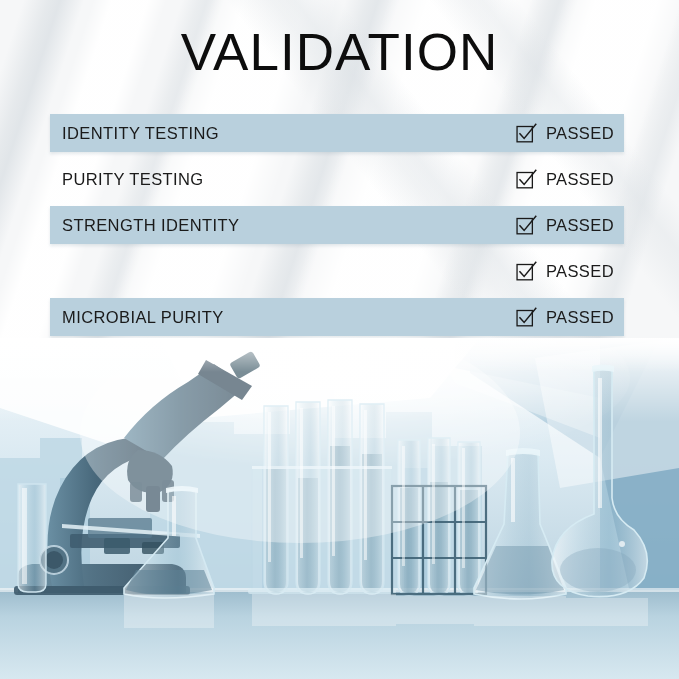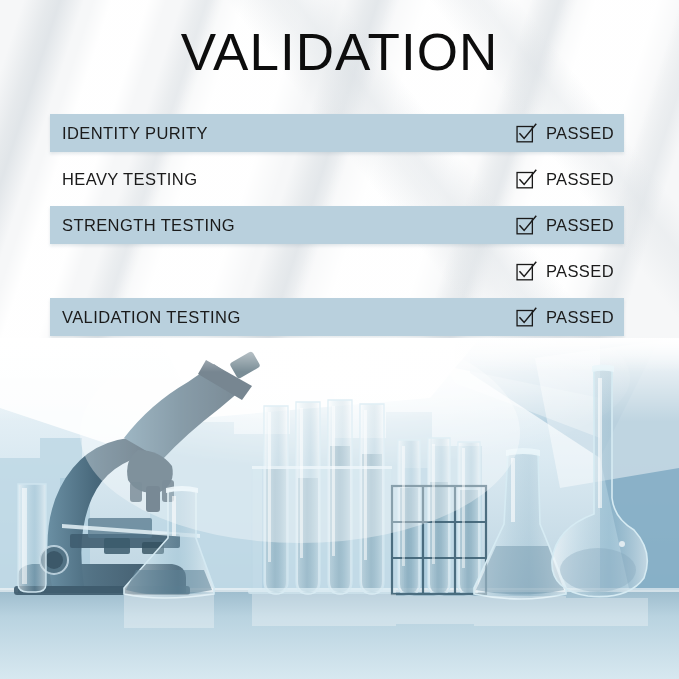--- a/index.html
+++ b/index.html
@@ -111,47 +111,47 @@
 
     <div class="shade" style="left:355px; top:-230px; width:90px; height:760px; transform:rotate(-38deg); opacity:.5;"></div>
     <div class="shade" style="left:540px; top:-250px; width:70px; height:760px; transform:rotate(-38deg); opacity:.4;"></div>
   </div>
 
   <div class="title">VALIDATION</div>
 
   <div class="rows">
 
     <div class="row shaded">
-      <span class="row-label">IDENTITY PURITY</span>
+      <span class="row-label">IDENTITY TESTING</span>
       <span class="row-status">
         <span class="cbox">
           <svg width="21" height="21" viewBox="0 0 24 24">
             <rect x="1.2" y="4" width="17.5" height="17.5" fill="none" stroke="#1a1a1a" stroke-width="1.5"></rect>
             <path d="M4.5 12.3 L9.3 17.6 L22.6 1.6" fill="none" stroke="#1a1a1a" stroke-width="1.7" stroke-linecap="square"></path>
           </svg>
         </span>
         <span class="status-text">PASSED</span>
       </span>
     </div>
 
     <div class="row">
-      <span class="row-label">HEAVY TESTING</span>
+      <span class="row-label">PURITY TESTING</span>
       <span class="row-status">
         <span class="cbox">
           <svg width="21" height="21" viewBox="0 0 24 24">
             <rect x="1.2" y="4" width="17.5" height="17.5" fill="none" stroke="#1a1a1a" stroke-width="1.5"></rect>
             <path d="M4.5 12.3 L9.3 17.6 L22.6 1.6" fill="none" stroke="#1a1a1a" stroke-width="1.7" stroke-linecap="square"></path>
           </svg>
         </span>
         <span class="status-text">PASSED</span>
       </span>
     </div>
 
     <div class="row shaded">
-      <span class="row-label">STRENGTH TESTING</span>
+      <span class="row-label">STRENGTH IDENTITY</span>
       <span class="row-status">
         <span class="cbox">
           <svg width="21" height="21" viewBox="0 0 24 24">
             <rect x="1.2" y="4" width="17.5" height="17.5" fill="none" stroke="#1a1a1a" stroke-width="1.5"></rect>
             <path d="M4.5 12.3 L9.3 17.6 L22.6 1.6" fill="none" stroke="#1a1a1a" stroke-width="1.7" stroke-linecap="square"></path>
           </svg>
         </span>
         <span class="status-text">PASSED</span>
       </span>
     </div>
@@ -162,21 +162,21 @@
           <svg width="21" height="21" viewBox="0 0 24 24">
             <rect x="1.2" y="4" width="17.5" height="17.5" fill="none" stroke="#1a1a1a" stroke-width="1.5"></rect>
             <path d="M4.5 12.3 L9.3 17.6 L22.6 1.6" fill="none" stroke="#1a1a1a" stroke-width="1.7" stroke-linecap="square"></path>
           </svg>
         </span>
         <span class="status-text">PASSED</span>
       </span>
     </div>
 
     <div class="row shaded">
-      <span class="row-label">VALIDATION TESTING</span>
+      <span class="row-label">MICROBIAL PURITY</span>
       <span class="row-status">
         <span class="cbox">
           <svg width="21" height="21" viewBox="0 0 24 24">
             <rect x="1.2" y="4" width="17.5" height="17.5" fill="none" stroke="#1a1a1a" stroke-width="1.5"></rect>
             <path d="M4.5 12.3 L9.3 17.6 L22.6 1.6" fill="none" stroke="#1a1a1a" stroke-width="1.7" stroke-linecap="square"></path>
           </svg>
         </span>
         <span class="status-text">PASSED</span>
       </span>
     </div>

